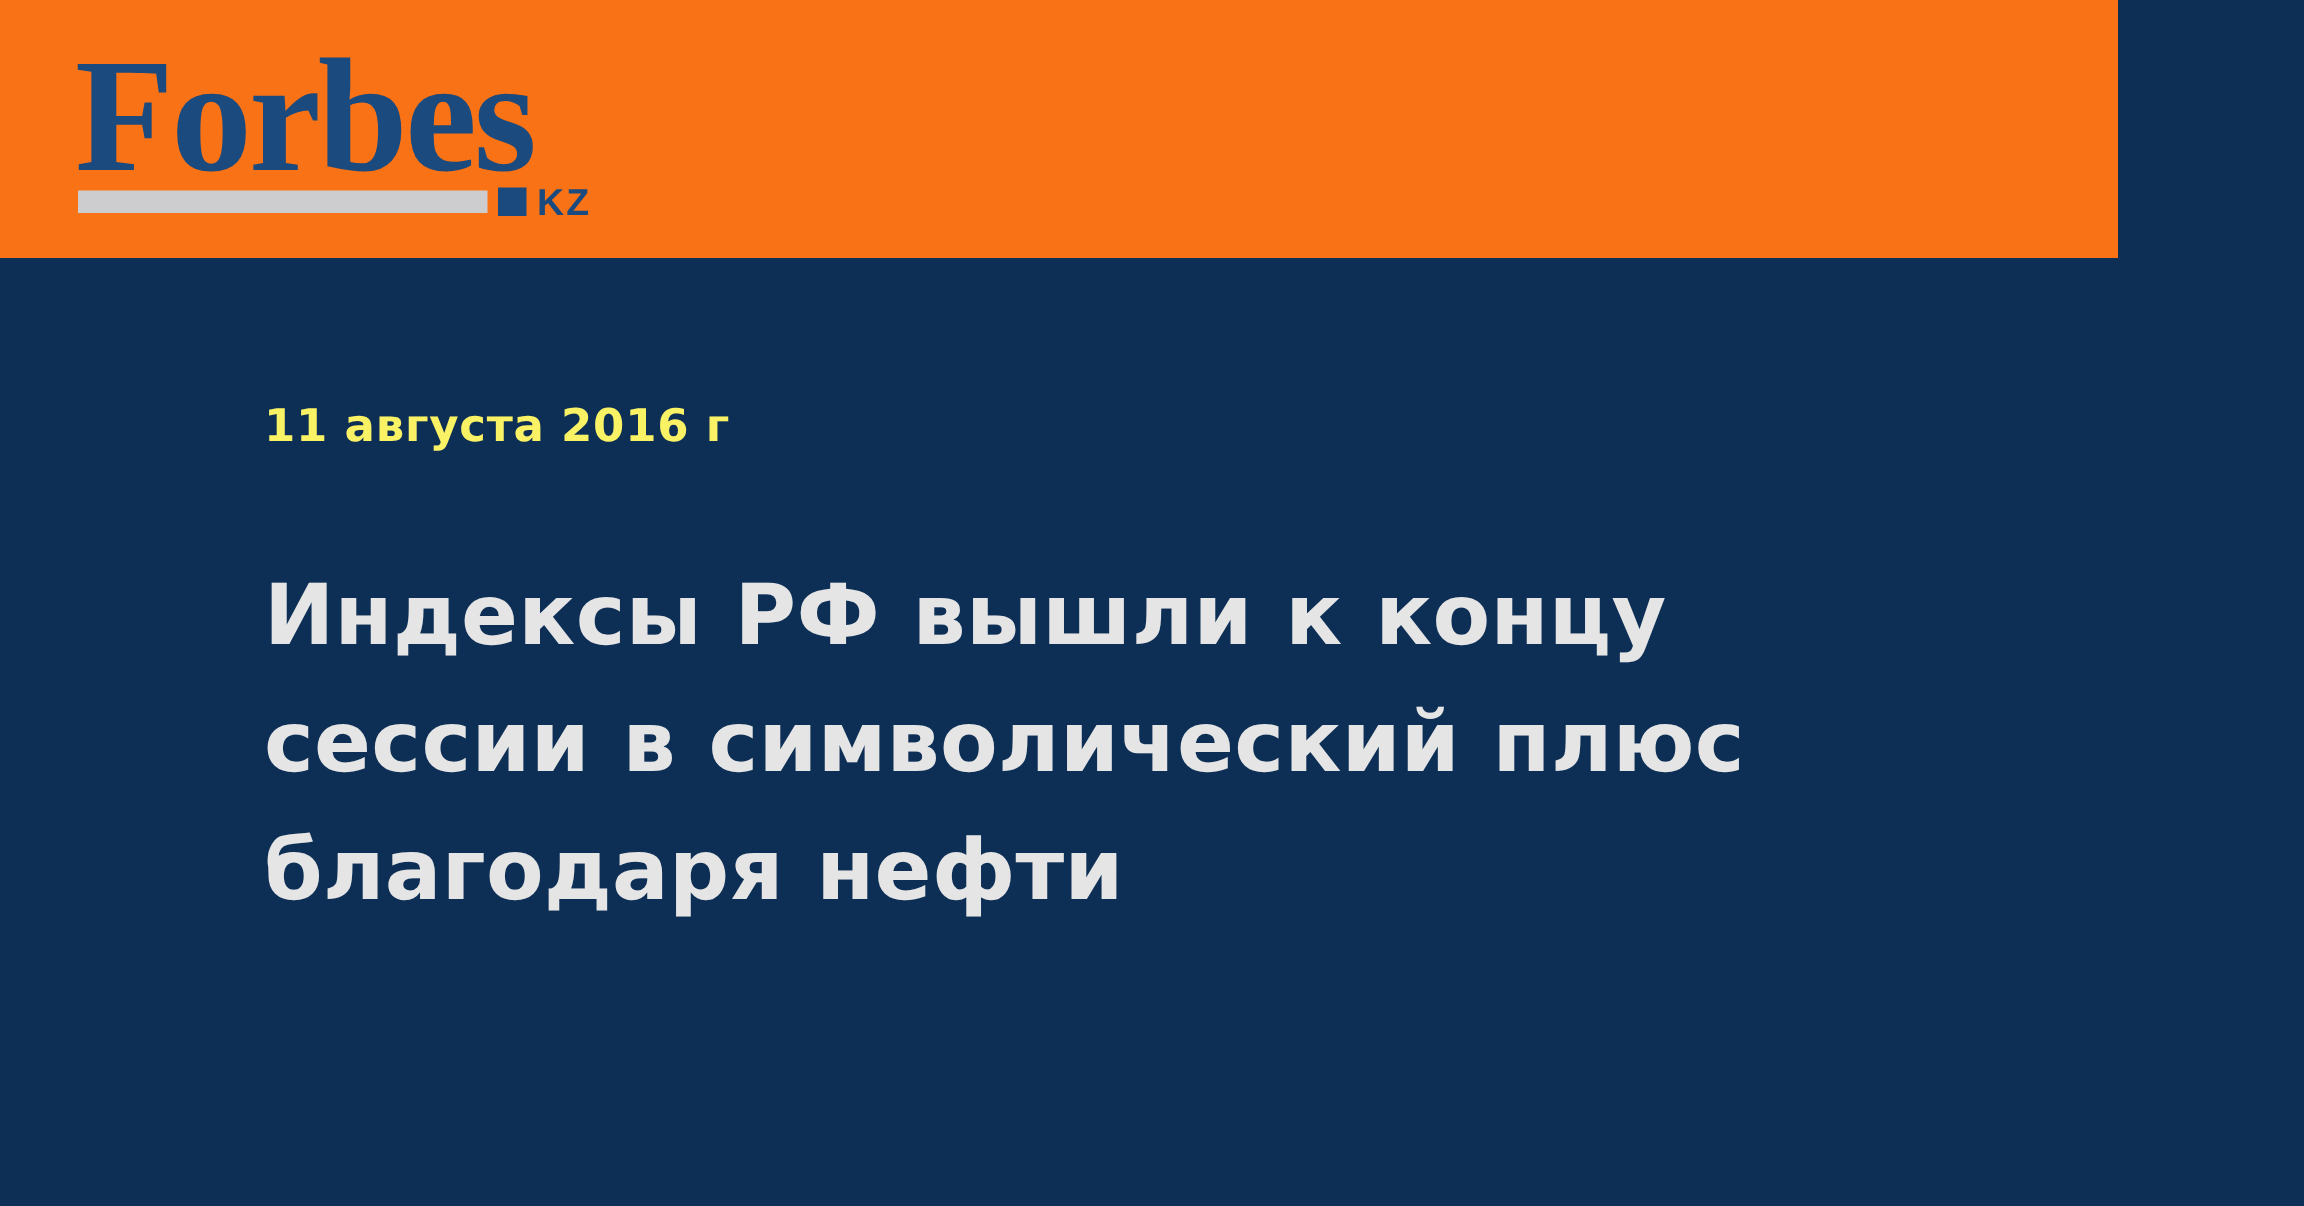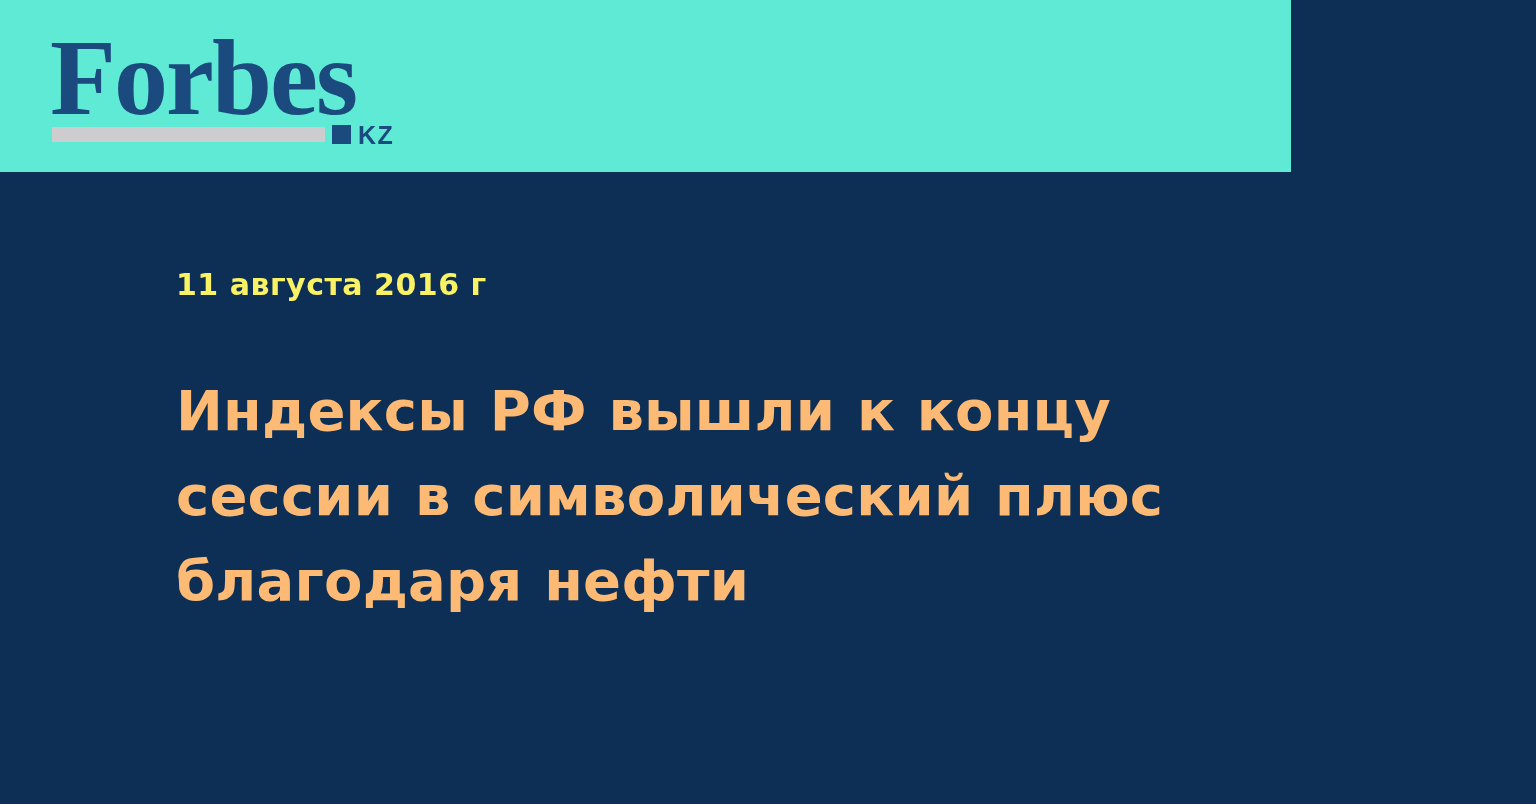--- a/index.html
+++ b/index.html
@@ -20,23 +20,23 @@
     position: relative;
     width: 1536px;
     height: 804px;
   }
 
   
   .masthead {
     position: absolute;
     left: 0;
     top: 0;
-    width: 1291px;
+    width: 1412px;
     height: 172px;
-    background: #5eead4;
+    background: #f97316;
     box-sizing: border-box;
     padding-left: 12px;
   }
 
   .logo {
     position: absolute;
     left: 50px;
     top: 26px;
     width: 360px;
     height: 120px;
@@ -120,21 +120,21 @@
     position: absolute;
     left: 0;
     top: 176px;
     width: 1030px;
     margin: 0;
     font-family: "DejaVu Sans", sans-serif;
     font-weight: 700;
     font-size: 56px;
     line-height: 85px;
     letter-spacing: 0.2px;
-    color: #fdba74;
+    color: #e5e5e5;
     word-spacing: 2px;
   }
 </style>
 </head>
 <body>
 
 <div class="page">
 
   <header class="masthead">
     <a class="logo" href="#">

